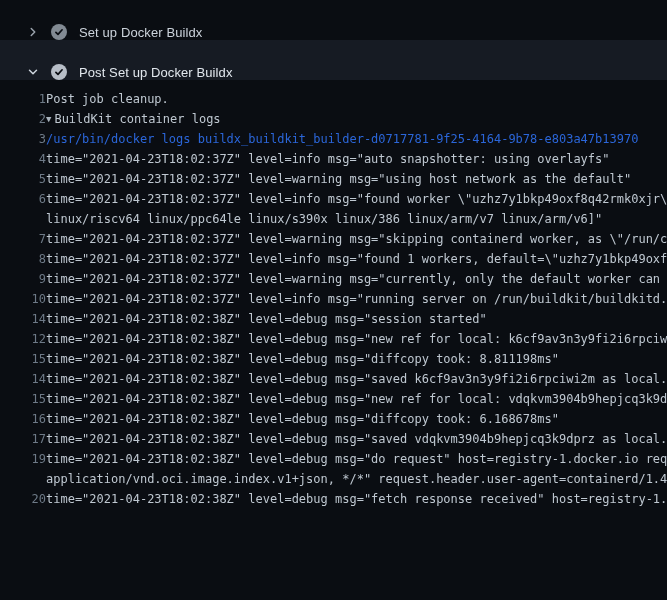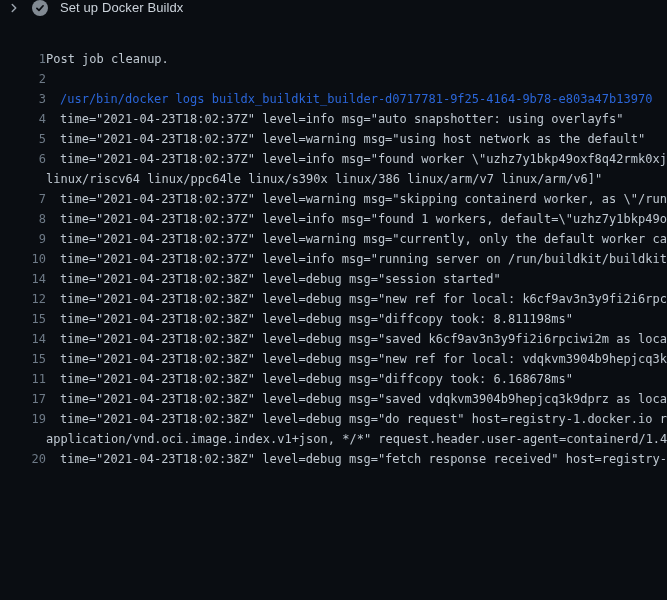--- a/index.html
+++ b/index.html
@@ -1,31 +1,31 @@
 <!DOCTYPE html>
 <html style="--page_bg: #0a0d12; --band_bg: #161b23; --step_label: #ccd3db; --step_label_active: #e2e8ee; --chevron: #9aa2ac; --chevron_active: #ced6de; --check_circle: #828a93; --check_circle_active: #b7bec7; --log_text: #bfc8d1; --line_number: #6e7a87; --command_blue: #2b66d9; --triangle: #aab4be;"><head>
 <meta charset="utf-8">
 <style>
   html,body{margin:0;padding:0;background:var(--page_bg,#0a0d12);}
   .app{position:relative;width:667px;height:600px;overflow:hidden;background:var(--page_bg);font-family:"Liberation Sans",sans-serif;}
   .steps{width:100%;}
-  .step{display:flex;align-items:flex-start;height:40px;padding-left:6px;cursor:pointer;}
+  .step{display:flex;align-items:flex-end;height:40px;padding-left:25px;cursor:pointer;}
   .step.expanded{background:var(--band_bg);}
   .chev{width:16px;height:16px;display:flex;align-items:center;justify-content:center;color:var(--chevron);}
   .step.expanded .chev{color:var(--chevron_active);}
   .status{margin-left:10px;width:16px;height:16px;color:var(--check_circle);}
   .step.expanded .status{color:var(--check_circle_active);}
   .status svg{display:block;}
   .step-label{margin-left:12px;font-size:13px;font-weight:500;color:var(--step_label);letter-spacing:.1px;}
   .step.expanded .step-label{color:var(--step_label_active);}
   .log{padding-top:9px;font-family:"DejaVu Sans Mono",monospace;font-size:12px;color:var(--log_text);}
   .row{display:flex;height:20px;line-height:20px;white-space:pre;overflow:hidden;}
   .num{flex:0 0 46px;text-align:right;color:var(--line_number);cursor:pointer;}
   .txt{}
-  .t-child{margin-left:14px;}
+  .t-child{}
   .t-cmd{color:var(--command_blue);}
   .t-group{cursor:pointer;}
   .tri{display:inline-block;font-size:9px;margin-right:3px;color:var(--triangle);transform:translateY(-1px);}
 </style>
 </head>
 <body>
 
 <div class="app">
   <div class="steps">
 
@@ -39,39 +39,53 @@
         <svg width="16" height="16" viewBox="0 0 16 16">
             <circle cx="8" cy="8" r="8" fill="currentColor"></circle>
             <path d="M4.9 8.3l2.1 2.1 4.1-4.6" fill="none" stroke="var(--page_bg)" stroke-width="1.7" stroke-linecap="round" stroke-linejoin="round"></path>
           </svg>
       </span>
       <span class="step-label">Set up Docker Buildx</span>
     </div>
 
 
 
+    <div class="step expanded">
+      <span class="chev">
+        <svg width="14" height="14" viewBox="0 0 16 16">
+            <path d="M4 6l4 4 4-4" fill="none" stroke="currentColor" stroke-width="1.7" stroke-linecap="round" stroke-linejoin="round"></path>
+          </svg>
+      </span>
+      <span class="status">
+        <svg width="16" height="16" viewBox="0 0 16 16">
+            <circle cx="8" cy="8" r="8" fill="currentColor"></circle>
+            <path d="M4.9 8.3l2.1 2.1 4.1-4.6" fill="none" stroke="var(--page_bg)" stroke-width="1.7" stroke-linecap="round" stroke-linejoin="round"></path>
+          </svg>
+      </span>
+      <span class="step-label">Post Set up Docker Buildx</span>
+    </div>
 
   </div>
 
   <div class="log">
     <div class="row"><span class="num">1</span><span class="txt">Post job cleanup.</span></div>
-    <div class="row"><span class="num">2</span></div>
+    <div class="row"><span class="num">2</span><span class="txt t-group"><span class="tri">▼</span><span>BuildKit container logs</span></span></div>
     <div class="row"><span class="num">3</span><span class="txt t-child t-cmd">/usr/bin/docker logs buildx_buildkit_builder-d0717781-9f25-4164-9b78-e803a47b13970</span></div>
     <div class="row"><span class="num">4</span><span class="txt t-child">time="2021-04-23T18:02:37Z" level=info msg="auto snapshotter: using overlayfs"</span></div>
     <div class="row"><span class="num">5</span><span class="txt t-child">time="2021-04-23T18:02:37Z" level=warning msg="using host network as the default"</span></div>
     <div class="row"><span class="num">6</span><span class="txt t-child">time="2021-04-23T18:02:37Z" level=info msg="found worker \"uzhz7y1bkp49oxf8q42rmk0xjr\", labels=map[org.mobyproject.buildkit.worker.executor:oci org.mobyproject.buildkit.worker.hostname:fv-az41-120], platforms=[linux/amd64 linux/amd64/v2</span></div>
     <div class="row"><span class="num"></span><span class="txt">linux/riscv64 linux/ppc64le linux/s390x linux/386 linux/arm/v7 linux/arm/v6]"</span></div>
     <div class="row"><span class="num">7</span><span class="txt t-child">time="2021-04-23T18:02:37Z" level=warning msg="skipping containerd worker, as \"/run/containerd/containerd.sock\" does not exist"</span></div>
     <div class="row"><span class="num">8</span><span class="txt t-child">time="2021-04-23T18:02:37Z" level=info msg="found 1 workers, default=\"uzhz7y1bkp49oxf8q42rmk0xjr\""</span></div>
     <div class="row"><span class="num">9</span><span class="txt t-child">time="2021-04-23T18:02:37Z" level=warning msg="currently, only the default worker can be used."</span></div>
     <div class="row"><span class="num">10</span><span class="txt t-child">time="2021-04-23T18:02:37Z" level=info msg="running server on /run/buildkit/buildkitd.sock"</span></div>
     <div class="row"><span class="num">14</span><span class="txt t-child">time="2021-04-23T18:02:38Z" level=debug msg="session started"</span></div>
     <div class="row"><span class="num">12</span><span class="txt t-child">time="2021-04-23T18:02:38Z" level=debug msg="new ref for local: k6cf9av3n3y9fi2i6rpciwi2m"</span></div>
     <div class="row"><span class="num">15</span><span class="txt t-child">time="2021-04-23T18:02:38Z" level=debug msg="diffcopy took: 8.811198ms"</span></div>
     <div class="row"><span class="num">14</span><span class="txt t-child">time="2021-04-23T18:02:38Z" level=debug msg="saved k6cf9av3n3y9fi2i6rpciwi2m as local.sharedKey:context:context"</span></div>
     <div class="row"><span class="num">15</span><span class="txt t-child">time="2021-04-23T18:02:38Z" level=debug msg="new ref for local: vdqkvm3904b9hepjcq3k9dprz"</span></div>
-    <div class="row"><span class="num">11</span><span class="txt t-child">time="2021-04-23T18:02:38Z" level=debug msg="diffcopy took: 6.168678ms"</span></div>
+    <div class="row"><span class="num">16</span><span class="txt t-child">time="2021-04-23T18:02:38Z" level=debug msg="diffcopy took: 6.168678ms"</span></div>
     <div class="row"><span class="num">17</span><span class="txt t-child">time="2021-04-23T18:02:38Z" level=debug msg="saved vdqkvm3904b9hepjcq3k9dprz as local.sharedKey:dockerfile:dockerfile"</span></div>
     <div class="row"><span class="num">19</span><span class="txt t-child">time="2021-04-23T18:02:38Z" level=debug msg="do request" host=registry-1.docker.io request.header.accept="application/vnd.docker.distribution.manifest.v2+json, application/vnd.oci.image.index.v1+json, */*"</span></div>
     <div class="row"><span class="num"></span><span class="txt">application/vnd.oci.image.index.v1+json, */*" request.header.user-agent=containerd/1.4.0+unknown request.method=HEAD</span></div>
     <div class="row"><span class="num">20</span><span class="txt t-child">time="2021-04-23T18:02:38Z" level=debug msg="fetch response received" host=registry-1.docker.io response.status="200 OK"</span></div>
   </div>
 </div>
 
 </body></html>

